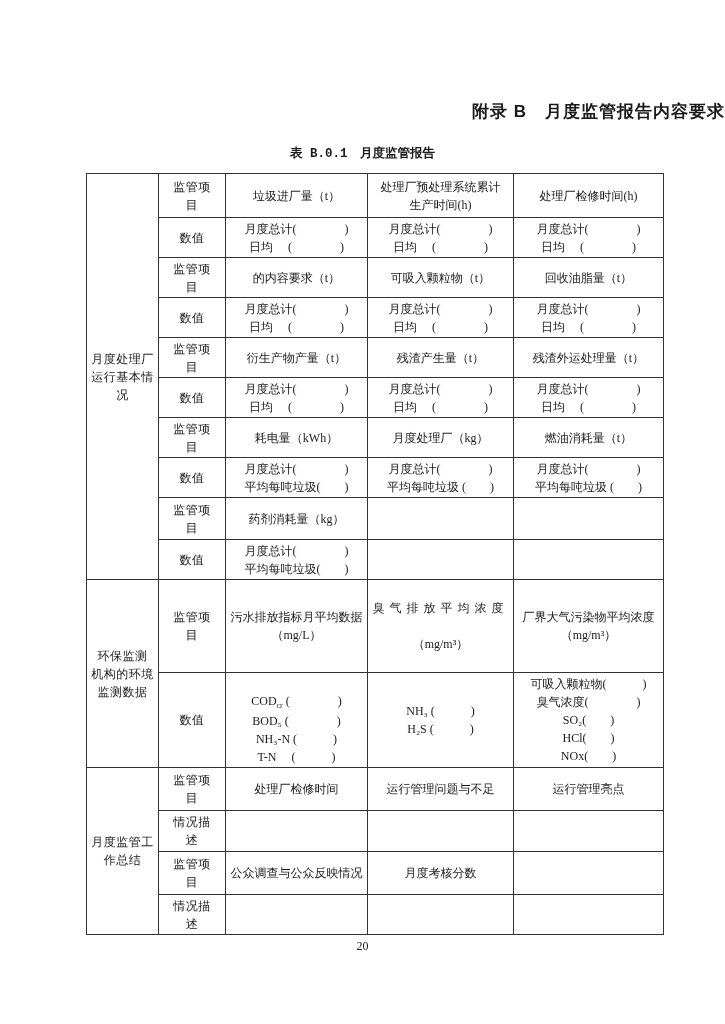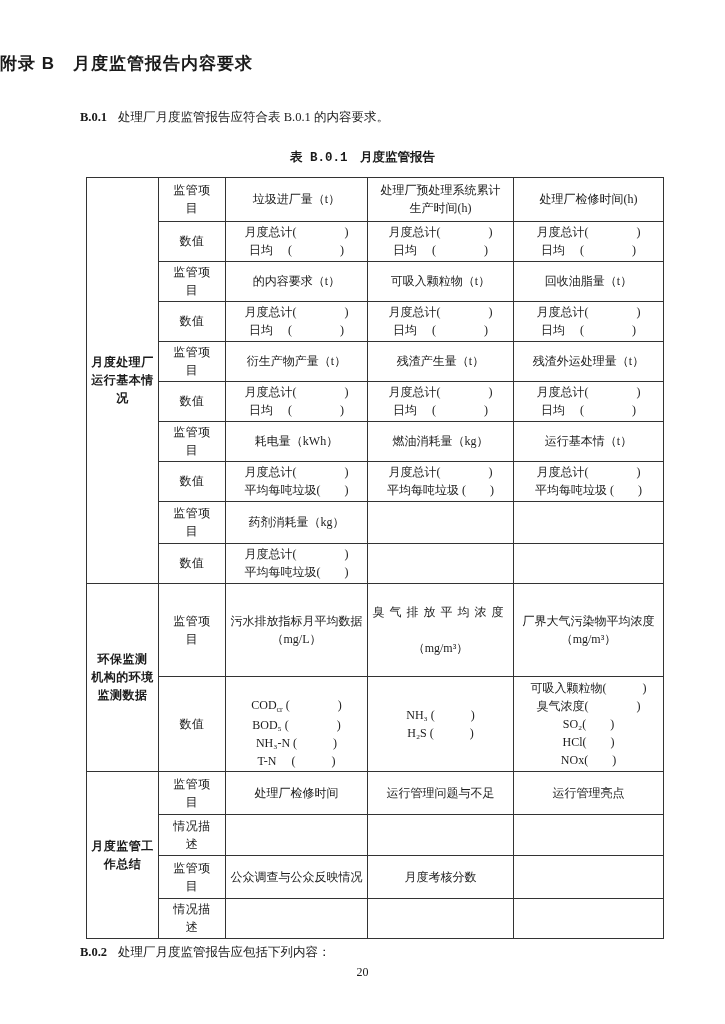--- a/index.html
+++ b/index.html
@@ -1,55 +1,54 @@
 <!DOCTYPE html>
 <html><head>
 <meta charset="utf-8">
 <style>
   html,body{margin:0;padding:0;background:#fff;}
   .page{
     position:relative;width:725px;height:1024px;background:#fff;overflow:hidden;
     font-family:"Liberation Serif","DejaVu Serif",serif;color:#1a1a1a;
   }
   .title{
-    margin:0;padding-top:52px;text-align:left;
+    margin:0;padding-top:100px;text-align:right;
     font-family:"Liberation Sans","DejaVu Sans",sans-serif;
     font-size:17px;font-weight:bold;letter-spacing:1px;
   }
   .clause{margin:34px 70px 0 80px;font-size:12.5px;line-height:1.4;}
   .clause .cnum{font-weight:bold;margin-right:11px;}
   .caption{
     margin-top:22px;text-align:center;
     font-family:Liberation Mono, monospace;
     font-size:12.5px;font-weight:bold;
   }
   table.report{
     margin:11px 0 0 86px;border-collapse:collapse;table-layout:fixed;width:577px;
   }
   table.report td{
     border:1px solid #333;padding:1px 4px;font-size:12px;line-height:1.5;
     text-align:center;vertical-align:middle;white-space:pre-line;overflow:hidden;
   }
-  td.sec{letter-spacing:.5px;text-align:left;padding:2px 3px;font-weight:bold;}
+  td.sec{letter-spacing:.5px;text-align:left;padding:2px 3px;}
   td.rowhead{letter-spacing:.5px;}
   td.left{text-align:left;}
   .blk{display:inline-block;text-align:center;white-space:pre-line;}
   .spread{letter-spacing:5px;}
   sub{font-size:8px;}
   .clause2{margin-top:5px;}
   .pageno{margin-top:4px;text-align:center;font-size:12px;}
 </style>
 </head>
 <body>
 
 <div class="page">
 
   <h1 class="title">附录 B　月度监管报告内容要求</h1>
 
-  <p class="clause"><span class="cnum">B.0.1</span><span>处理厂月度监管报告应符合表 B.0.1 的内容要求。</span></p>
 
   <div class="caption">表 B.0.1　月度监管报告</div>
 
   <table class="report">
     <colgroup>
       <col style="width:72px">
         <col style="width:67px">
         <col style="width:142px">
         <col style="width:146px">
         <col style="width:150px">
@@ -105,22 +104,22 @@
 日均　 (　　　　)</span></td>
       <td><span class="blk">月度总计(　　　　)
 日均　 (　　　　)</span></td>
       <td><span class="blk">月度总计(　　　　)
 日均　 (　　　　)</span></td>
     </tr>
     <tr style="height:40px">
       <td class="rowhead">监管项
 目</td>
       <td>耗电量（kWh）</td>
-      <td>燃油消耗量（kg）</td>
-      <td>运行基本情（t）</td>
+      <td>月度处理厂（kg）</td>
+      <td>燃油消耗量（t）</td>
     </tr>
     <tr style="height:40px">
       <td class="rowhead">数值</td>
       <td><span class="blk">月度总计(　　　　)
 平均每吨垃圾(　　)</span></td>
       <td><span class="blk">月度总计(　　　　)
 平均每吨垃圾 (　　)</span></td>
       <td><span class="blk">月度总计(　　　　)
 平均每吨垃圾 (　　)</span></td>
     </tr>
@@ -197,17 +196,16 @@
     <tr style="height:40px">
       <td class="rowhead">情况描
 述</td>
       <td></td>
       <td></td>
       <td></td>
     </tr>
   </tbody>
     </table>
 
-  <p class="clause clause2"><span class="cnum">B.0.2</span><span>处理厂月度监管报告应包括下列内容：</span></p>
 
   <div class="pageno">20</div>
 
 </div>
 
 </body></html>

